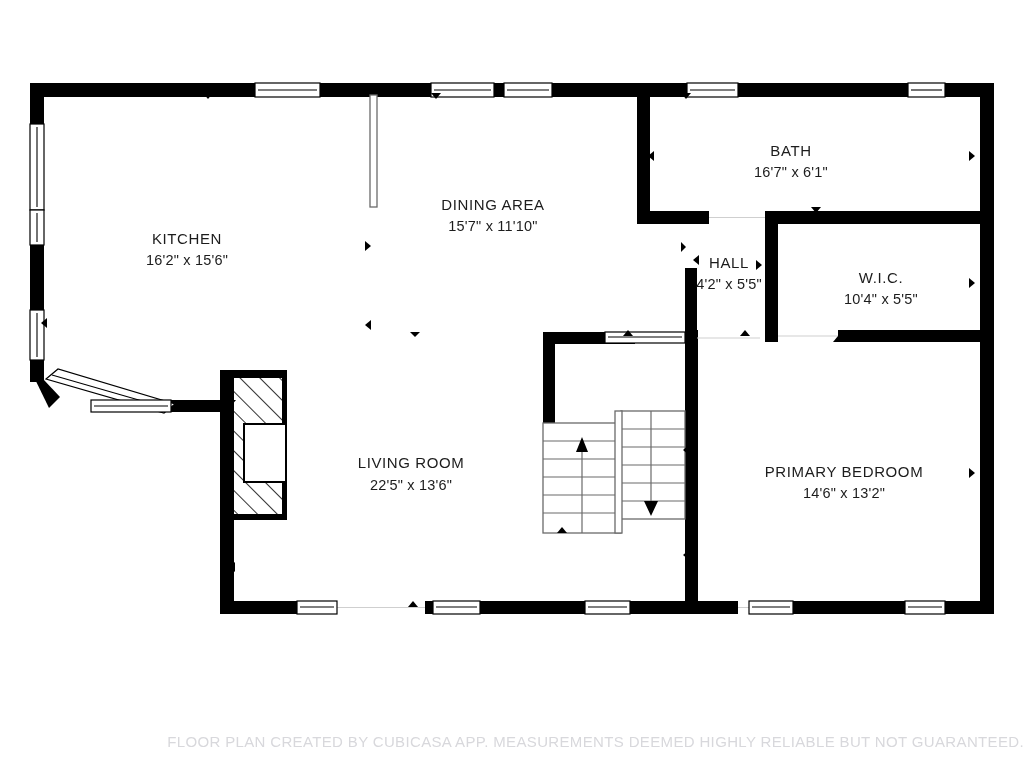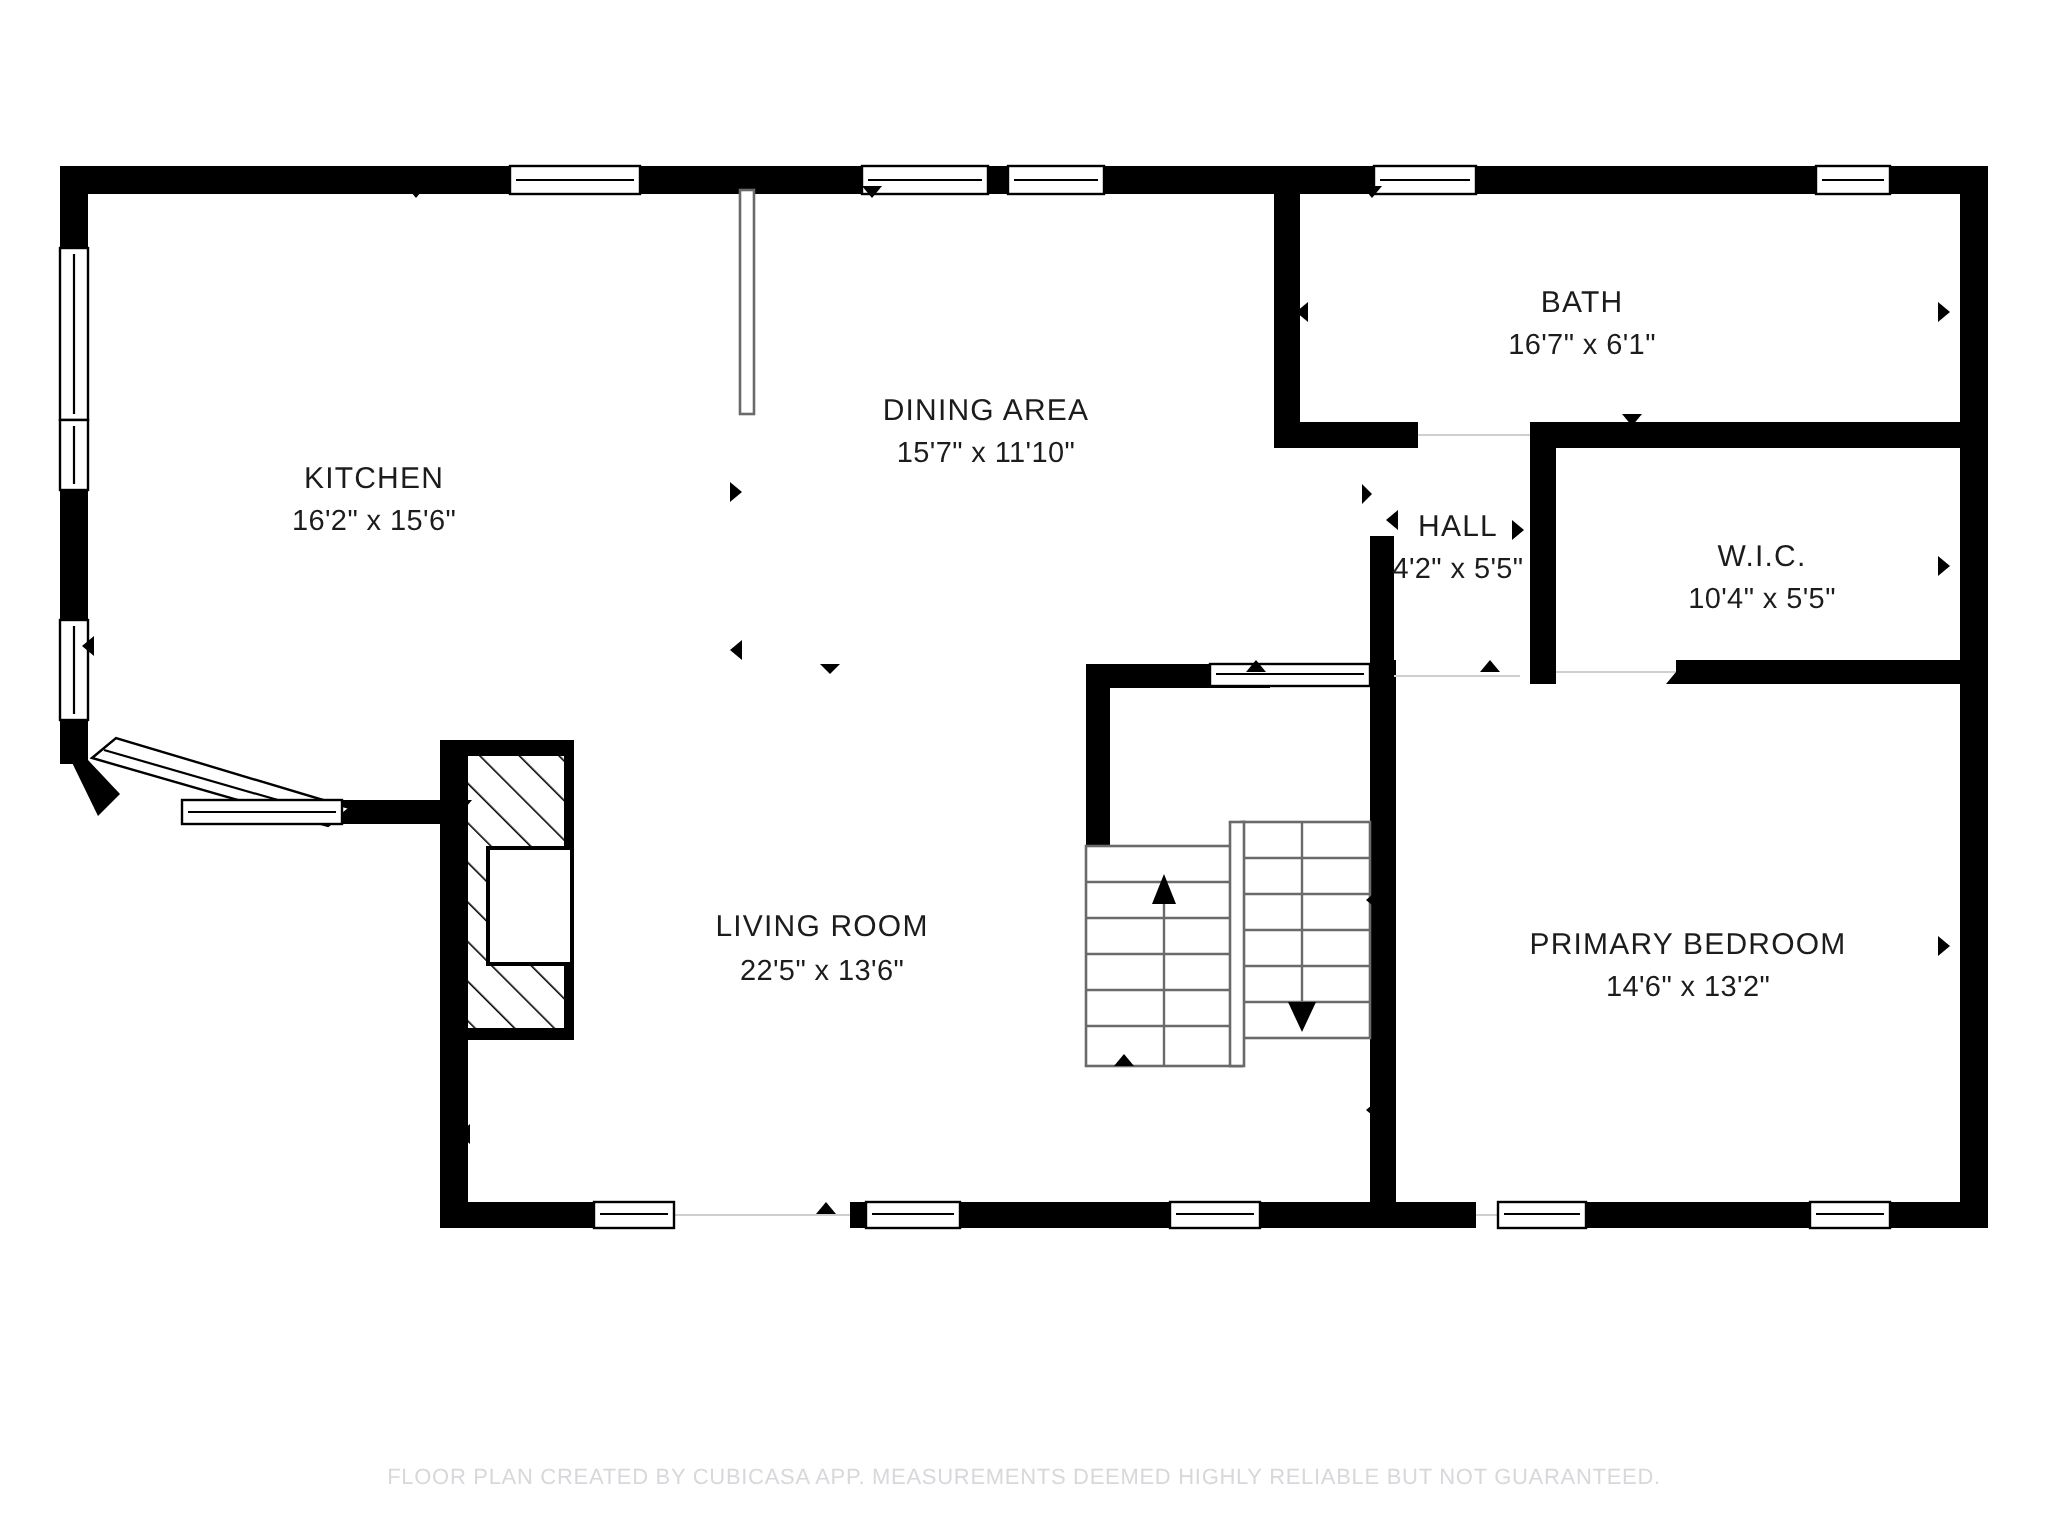--- a/index.html
+++ b/index.html
@@ -41,23 +41,23 @@
     fill: #1c1c1c;
     letter-spacing: 0.2px;
     text-anchor: middle;
     dominant-baseline: middle;
   }
   .footer-note {
     position: absolute;
     left: 0;
     right: 0;
     top: 733px;
-    text-align: center;
+    text-align: right;
     font-family: "Liberation Sans", sans-serif;
-    font-size: 11px;
+    font-size: 15px;
     letter-spacing: 0.35px;
     color: #d8d8dc;
     white-space: nowrap;
   }
   .wall { fill: #000000; }
   .win-frame { fill: #ffffff; stroke: #000000; stroke-width: 1.2; }
   .win-line { stroke: #000000; stroke-width: 1.1; fill: none; }
   .thin-line { stroke: #cfcfcf; stroke-width: 1; fill: none; }
   .stair-line { stroke: #6a6a6a; stroke-width: 1.2; fill: none; }
   .stair-box { fill: #ffffff; stroke: #6a6a6a; stroke-width: 1.3; }

